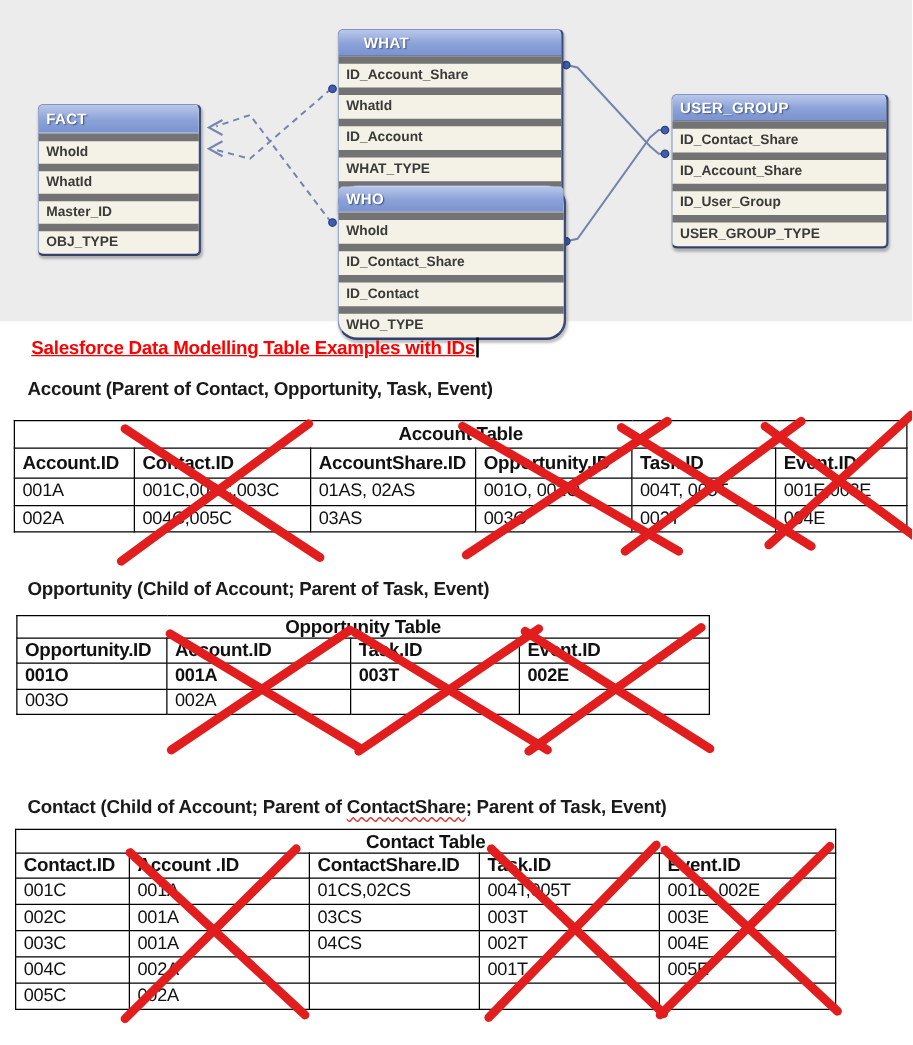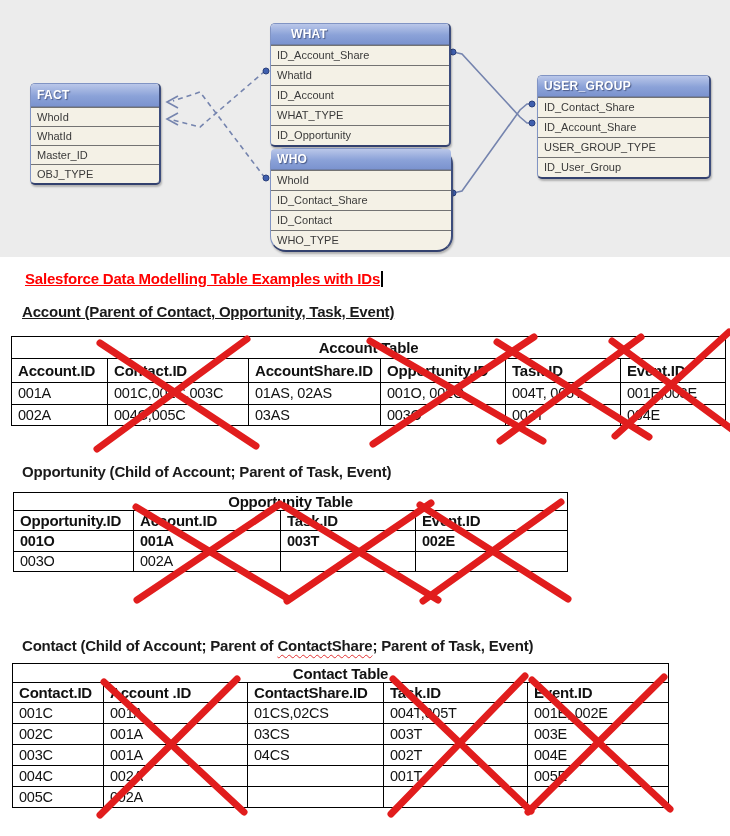--- a/index.html
+++ b/index.html
@@ -7,21 +7,21 @@
         font-family:"Liberation Sans",sans-serif;}
 
   
   .diagram-panel{position:absolute;left:0;top:0;width:730px;height:257px;background:#ececec;}
   .etable{position:absolute;background:#f4f1e6;border:1px solid #8194c4;border-right:2px solid #3c4c7c;
           border-bottom:2px solid #33416e;border-radius:5px;box-shadow:1px 2px 2px rgba(0,0,0,.25);
           font-size:11px;color:#3a3a3a;}
   .ehead{background:linear-gradient(#bac7e9 0%,#8ba2d8 55%,#7b93cf 100%);color:#fff;font-weight:bold;
          font-size:12px;padding:3px 6px 2px 6px;border-bottom:1px solid #6f7fa8;
          border-radius:4px 4px 0 0;text-shadow:1px 1px 1px #4a5a88;letter-spacing:.3px;}
-  .erow{padding:0 6px;border-top:1px solid #737373;white-space:nowrap;overflow:hidden;}
+  .erow{padding:0 6px;border-top:6px solid #737373;white-space:nowrap;overflow:hidden;font-weight:bold;}
   .erow:first-of-type{border-top:none;}
   .connectors{position:absolute;left:0;top:0;pointer-events:none;}
   .con,.cond,.chev{stroke:#7584ae;stroke-width:1.6;fill:none;}
   .cond{stroke-dasharray:5 4;}
   .dot{fill:#3f5fae;stroke:#2b407c;stroke-width:1;}
 
   
   .doc-title{position:absolute;left:25px;top:270px;font-size:15px;font-weight:bold;color:#ff0000;
              text-decoration:underline;letter-spacing:-0.2px;white-space:nowrap;}
   .cursor{display:inline-block;width:2px;height:16px;background:#000;margin-left:1px;vertical-align:-3px;}
@@ -80,28 +80,28 @@
         <div class="ehead" style="height: 15px; line-height: 15px;">WHO</div>
         <div class="erow" style="height: 19px; line-height: 19px;">WhoId</div>
         <div class="erow" style="height: 19px; line-height: 19px;">ID_Contact_Share</div>
         <div class="erow" style="height: 19px; line-height: 19px;">ID_Contact</div>
         <div class="erow" style="height: 19px; line-height: 19px;">WHO_TYPE</div>
       </div>
     <div class="etable" id="er3" style="left: 537px; top: 75px; width: 171px;">
         <div class="ehead" style="height: 15px; line-height: 15px;">USER_GROUP</div>
         <div class="erow" style="height: 19px; line-height: 19px;">ID_Contact_Share</div>
         <div class="erow" style="height: 19px; line-height: 19px;">ID_Account_Share</div>
+        <div class="erow" style="height: 19px; line-height: 19px;">ID_User_Group</div>
         <div class="erow" style="height: 19px; line-height: 19px;">USER_GROUP_TYPE</div>
-        <div class="erow" style="height: 19px; line-height: 19px;">ID_User_Group</div>
       </div>
   </div>
 
   <div class="doc-title"><span>Salesforce Data Modelling Table Examples with IDs</span><span class="cursor"></span></div>
 
-  <div class="heading" id="h0" style="left: 22px; top: 303px; text-decoration: underline;">Account (Parent of Contact, Opportunity, Task, Event)</div>
+  <div class="heading" id="h0" style="left: 22px; top: 303px;">Account (Parent of Contact, Opportunity, Task, Event)</div>
   <table class="doc-table" id="t0" style="left: 11px; top: 336px; width: 714px;">
       <colgroup>
         <col style="width: 96px;">
         <col style="width: 141px;">
         <col style="width: 132px;">
         <col style="width: 125px;">
         <col style="width: 115px;">
         <col style="width: 105px;">
       </colgroup>
       <tbody>

